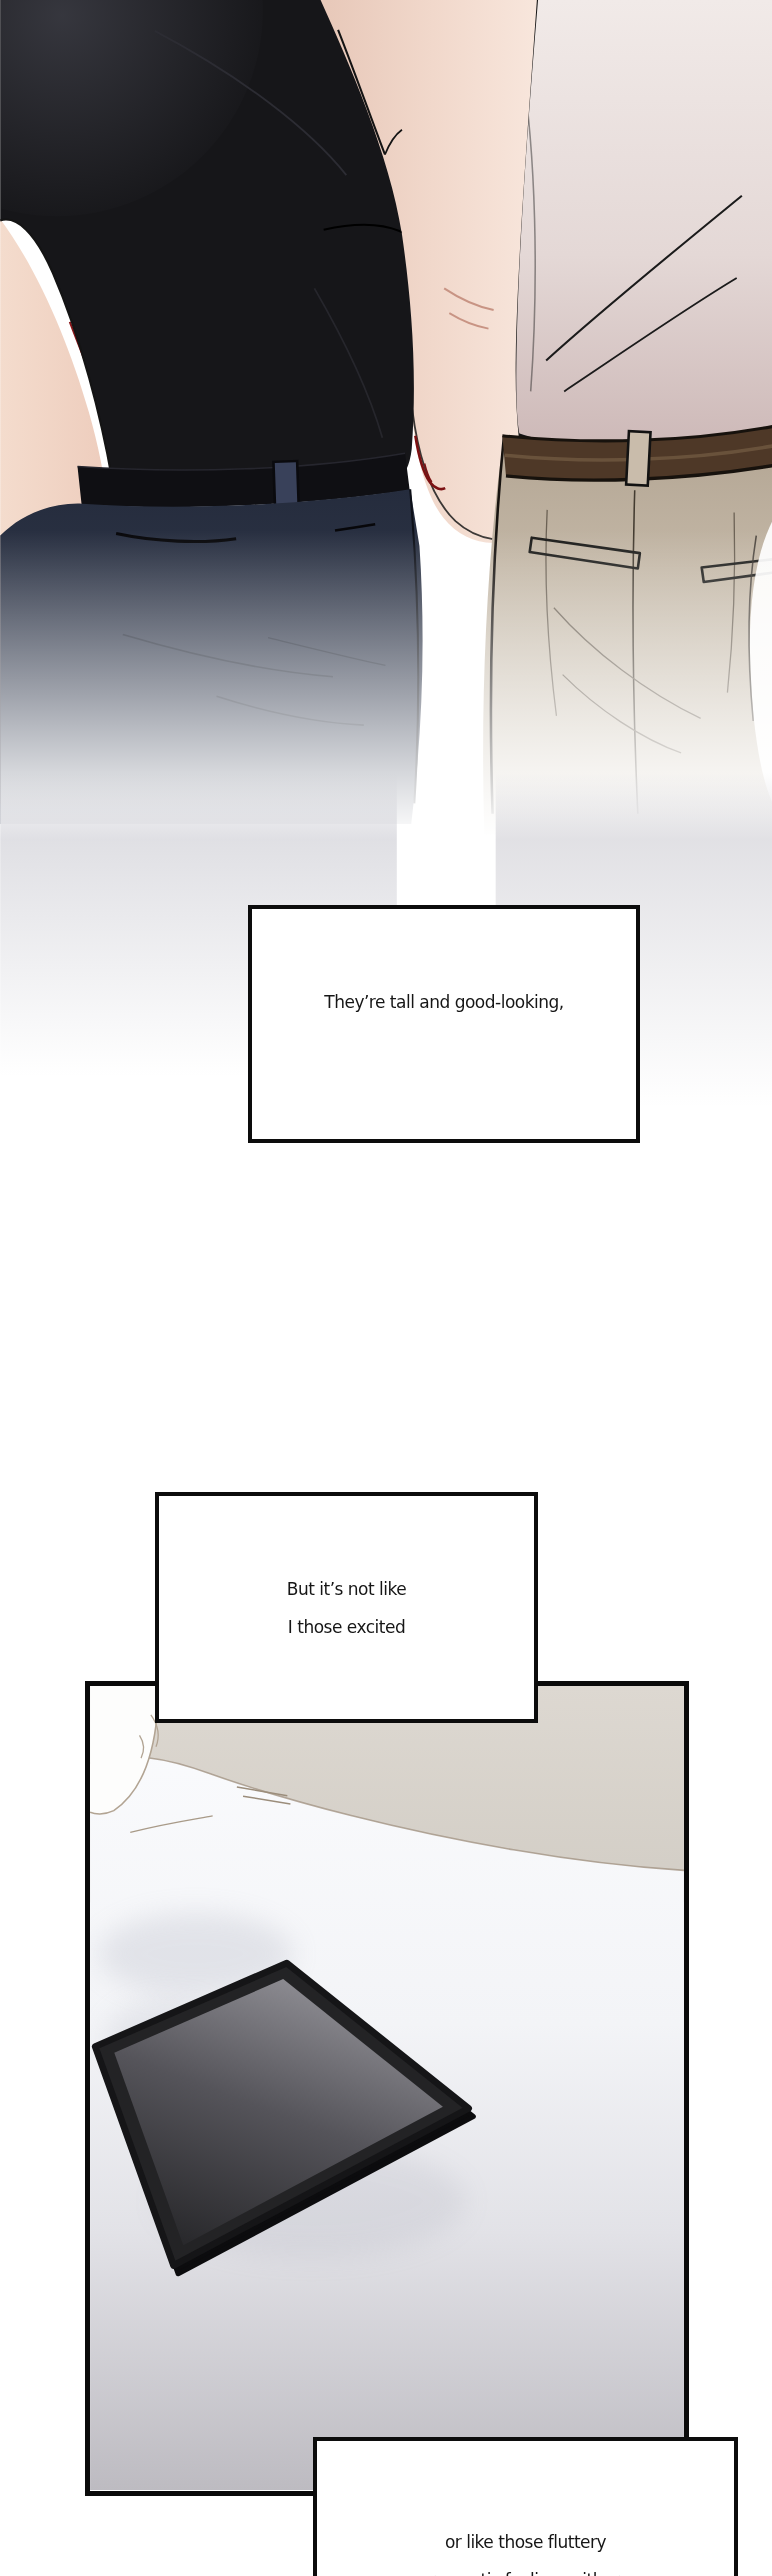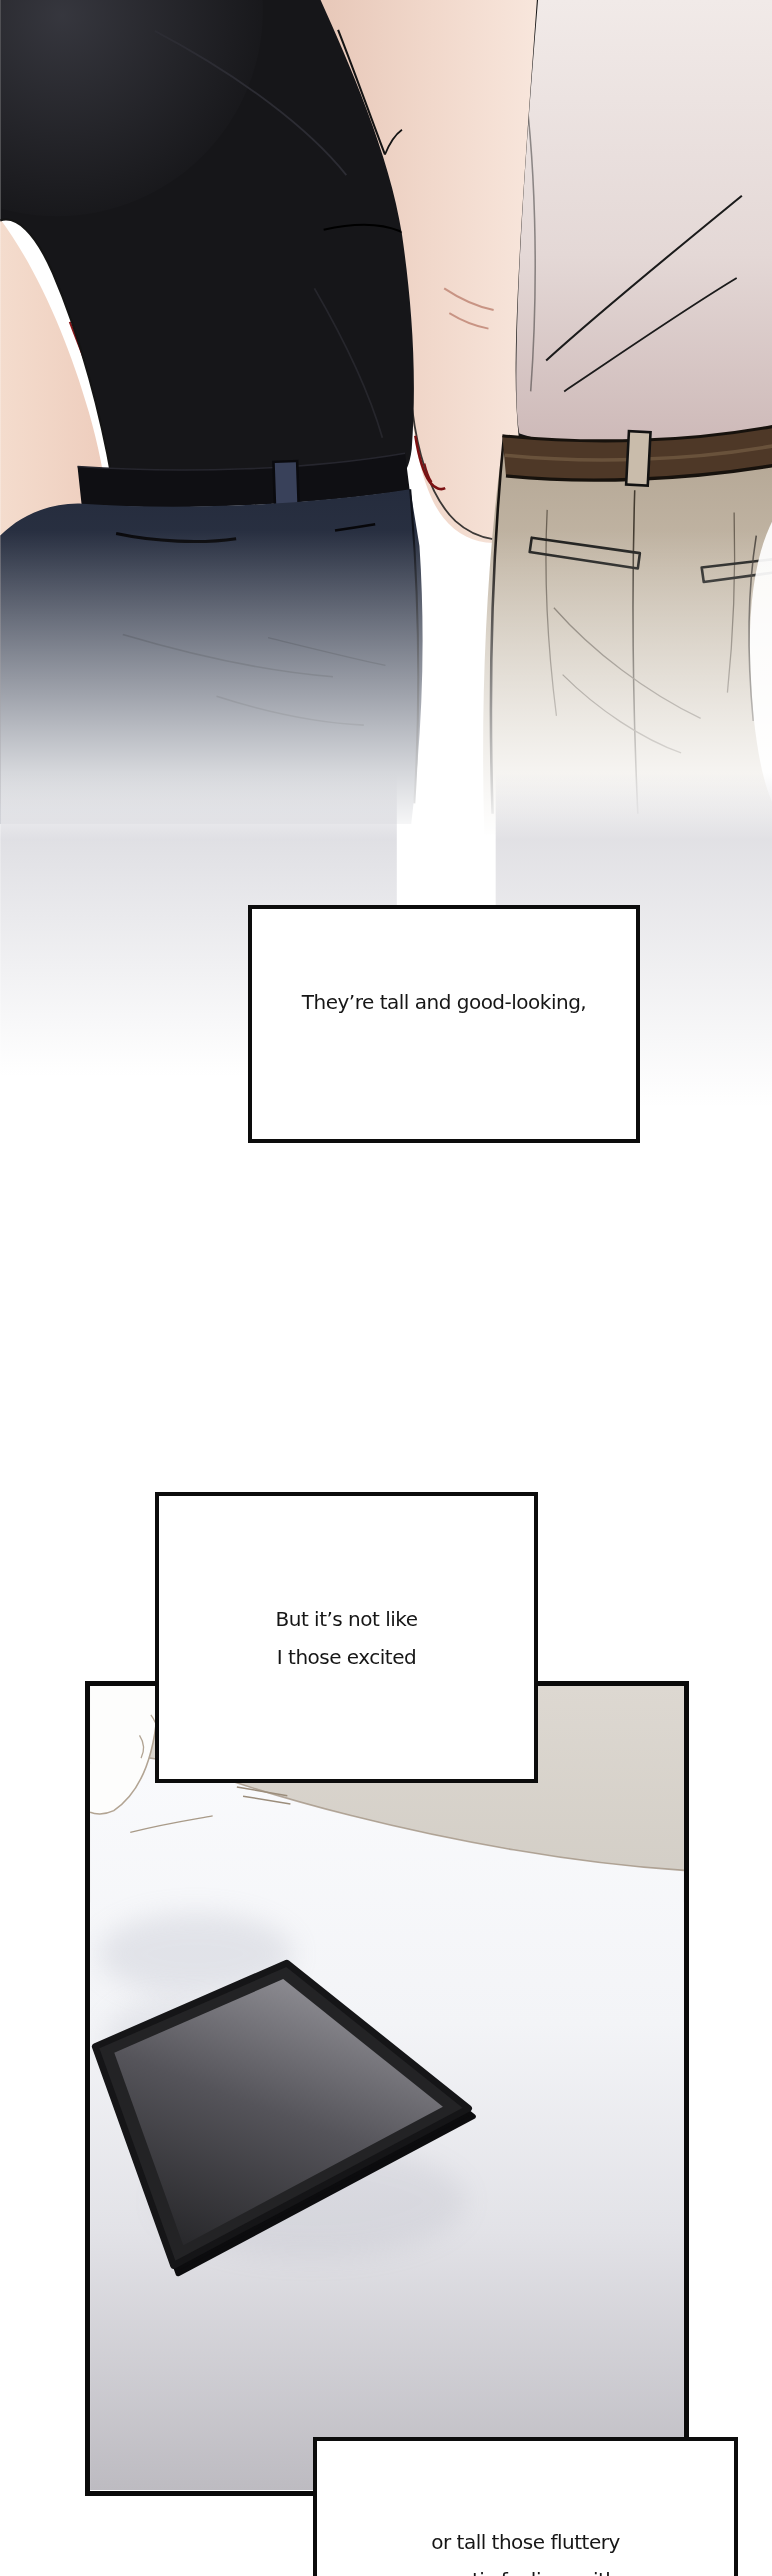--- a/index.html
+++ b/index.html
@@ -10,23 +10,23 @@
   .scene{position:absolute;left:0;top:0;width:773px;height:1133px;z-index:1;}
   .panel{
     position:absolute;left:85px;top:1681px;width:604px;height:815px;
     border:5.2px solid #0a0a0a;box-sizing:border-box;background:#fff;overflow:hidden;z-index:2;
   }
   .tbox{
     position:absolute;background:#ffffff;border:4.6px solid #0c0c0c;box-sizing:border-box;
     display:flex;flex-direction:column;justify-content:center;align-items:center;
     text-align:center;color:#161616;z-index:3;
   }
-  .tbox .ln{display:block;white-space:nowrap;font-size:20px;line-height:38px;letter-spacing:-0.5px;}
+  .tbox .ln{display:block;white-space:nowrap;font-size:17px;line-height:38px;letter-spacing:-0.5px;}
   #box1{left:248px;top:905px;width:392px;height:238px;padding-bottom:44px;}
-  #box2{left:155px;top:1492px;width:383px;height:291px;}
+  #box2{left:155px;top:1492px;width:383px;height:231px;}
   #box3{left:313px;top:2437px;width:425px;height:247px;}
   svg{display:block;}
 </style>
 </head>
 <body>
 
 <div class="page">
 
   <div class="scene">
     <svg viewBox="0 0 1500 2200" width="773" height="1133">
@@ -213,18 +213,18 @@
   <div class="tbox" id="box1">
     <span class="ln">They’re tall and good-looking,</span>
   </div>
 
   <div class="tbox" id="box2">
     <span class="ln">But it’s not like</span>
     <span class="ln">I those excited</span>
   </div>
 
   <div class="tbox" id="box3">
-    <span class="ln">or tall those fluttery</span>
+    <span class="ln">or like those fluttery</span>
     <span class="ln">romantic feelings either.</span>
   </div>
 
 </div>
 
 
 </body></html>

